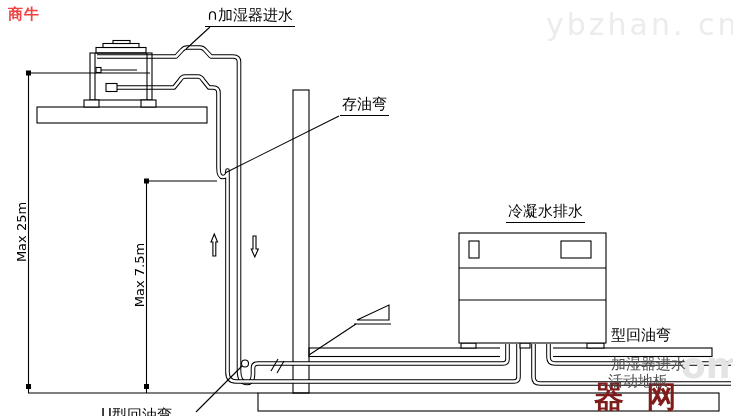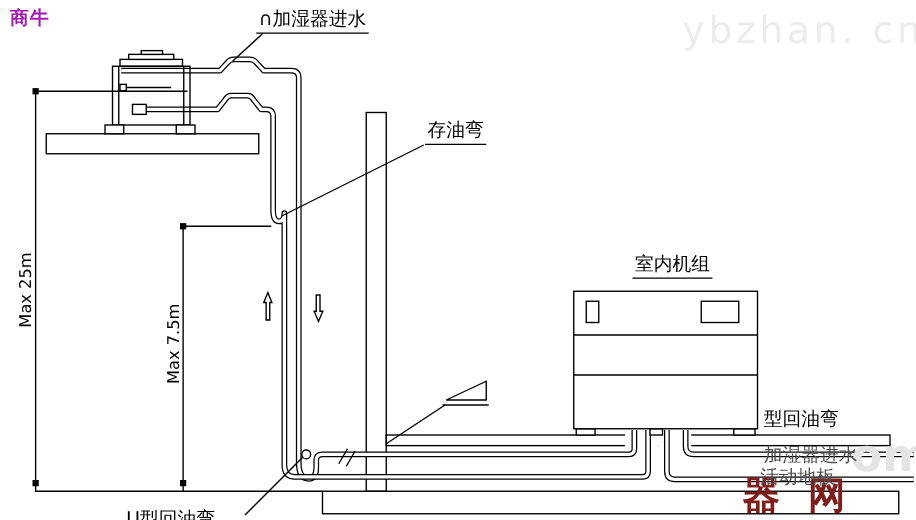--- a/index.html
+++ b/index.html
@@ -3,21 +3,21 @@
 <meta charset="utf-8">
 <style>
   html,body{margin:0;padding:0;background:#fff;}
   #stage{
     position:relative;width:733px;height:416px;background:#ffffff;
     overflow:hidden;font-family:"DejaVu Sans","Liberation Sans",sans-serif;
   }
   #stage svg{position:absolute;left:0;top:0;}
   .lbl{position:absolute;font-size:15px;color:#000;white-space:nowrap;line-height:1.15;}
   .underl{border-bottom:1.5px solid #000;padding:0 2px 2px 2px;}
-  .logo{left:8px;top:6px;font-weight:bold;color:#a21caf;letter-spacing:1px;}
+  .logo{left:8px;top:6px;font-weight:bold;color:#ef4444;letter-spacing:1px;}
   .wm-top{left:546px;top:8px;font-size:30px;color:#ececec;letter-spacing:3px;}
   .wm-om{left:681px;top:345px;font-size:36px;font-weight:bold;color:#e4e4e4;}
   .wm-cn{left:594px;top:380px;font-size:30px;font-weight:bold;color:#7f1d1d;letter-spacing:6px;}
   .outdoor-lbl{left:87px;top:9px;}
   .nbend-lbl{left:205px;top:7px;}
   .oiltrap-lbl{left:340px;top:96px;}
   .indoor-lbl{left:506px;top:203px;}
   .floor-lbl{left:611px;top:327px;}
   .pipe-note{color:#4f4f4f;}
   .humid-lbl{left:611px;top:356px;}
@@ -136,21 +136,21 @@
     </g>
   </svg>
 
   <div class="lbl logo">商牛</div>
   <div class="lbl wm-top">ybzhan. cn</div>
   <div class="lbl wm-om">om</div>
   <div class="lbl wm-cn">器 网</div>
 
   <div class="lbl nbend-lbl underl">∩加湿器进水</div>
   <div class="lbl oiltrap-lbl underl">存油弯</div>
-  <div class="lbl indoor-lbl underl">室内机组</div>
+  <div class="lbl indoor-lbl underl">冷凝水排水</div>
   <div class="lbl floor-lbl">型回油弯</div>
   <div class="lbl humid-lbl pipe-note">加湿器进水</div>
   <div class="lbl cond-lbl pipe-note">活动地板</div>
   <div class="lbl ubend-lbl">U型回油弯</div>
 
   <div class="lbl dim dim1">Max 25m</div>
   <div class="lbl dim dim2">Max 7.5m</div>
 
 </div>
 

